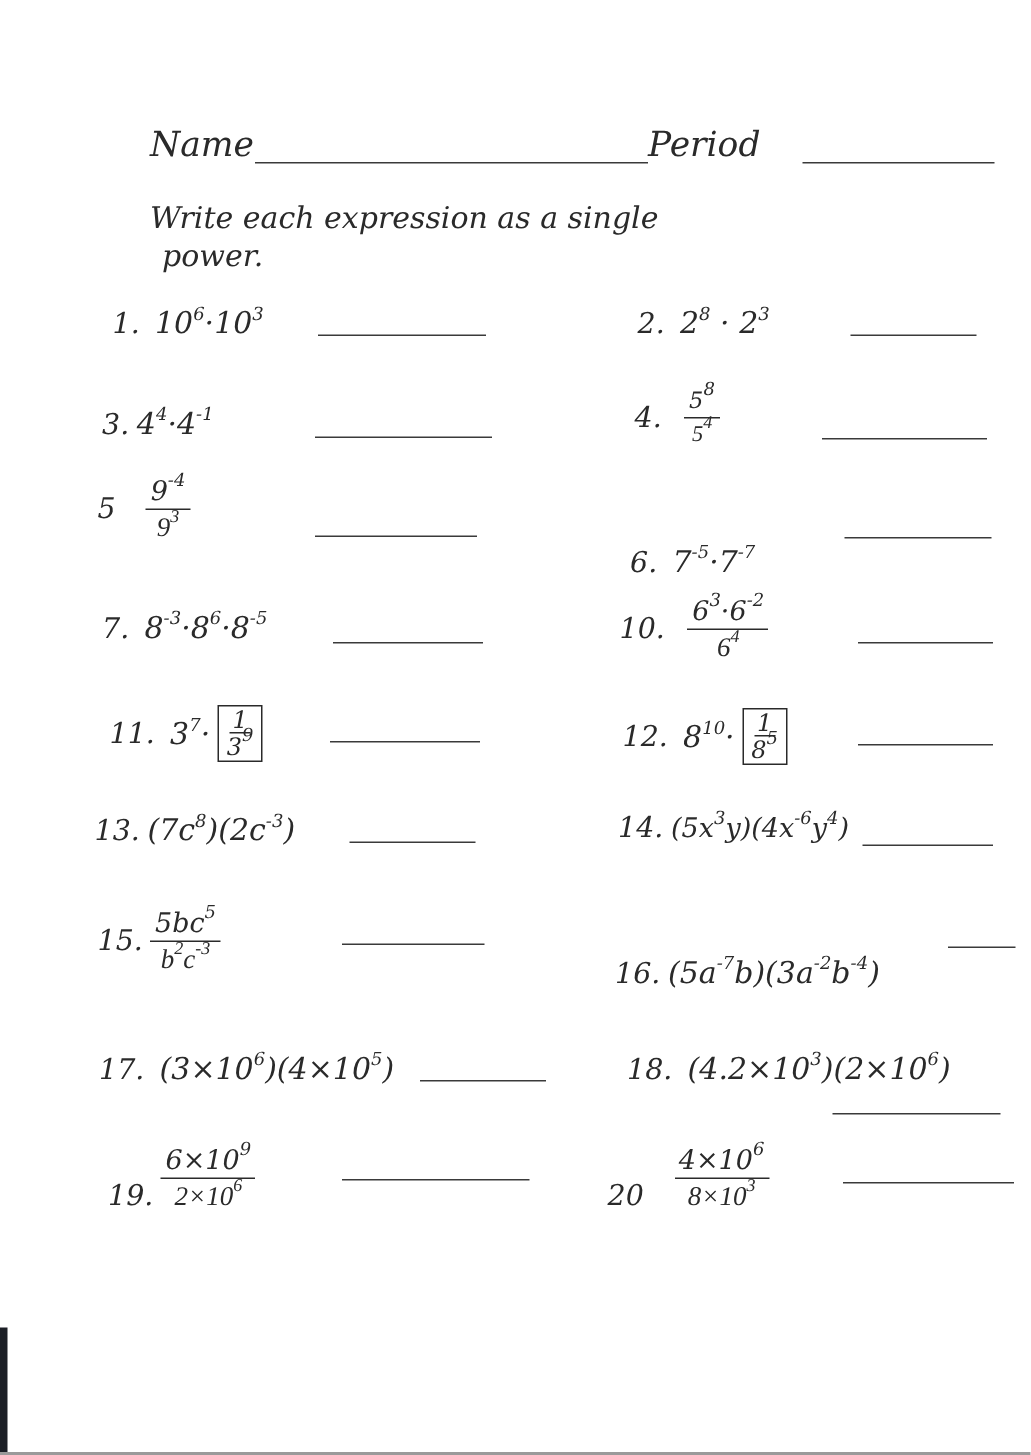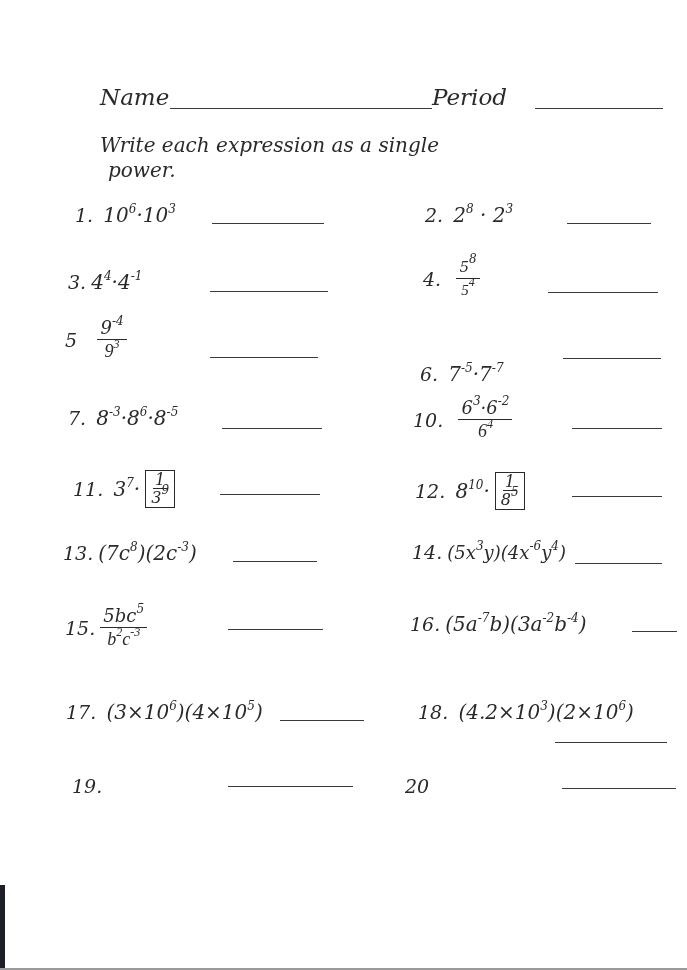--- a/index.html
+++ b/index.html
@@ -129,39 +129,47 @@
 
 <div class="abs hand" style="left:65px; top:606px;">
   <span class="num" style="vertical-align:middle;text-align:right;">15.</span>
   <span class="frac">
       <span class="top"><span>5bc</span><sup>5</sup></span>
       <span class="bot"><span>b</span><sup>2</sup><span>c</span><sup>-3</sup></span>
     </span>
 </div>
 <div class="line" style="left:228px; top:629px; width:95px;"></div>
 
-<div class="abs hand" style="left:410px; top:612px;">
+<div class="abs hand" style="left:410px; top:636px;">
   <span class="num">16.</span>
   <span class="expr"><span>(5a</span><sup>-7</sup><span>b)</span><span>(3a</span><sup>-2</sup><span>b</span><sup>-4</sup><span>)</span></span>
 </div>
 <div class="line" style="left:632px; top:631px; width:45px;"></div>
 
 <div class="abs hand" style="left:66px; top:700px;">
   <span class="num">17.</span>&nbsp;
   <span class="expr"><span>(3×10</span><sup>6</sup><span>)</span><span>(4×10</span><sup>5</sup><span>)</span></span>
 </div>
 <div class="line" style="left:280px; top:720px; width:84px;"></div>
 
 <div class="abs hand" style="left:418px; top:700px;">
   <span class="num">18.</span>&nbsp;
   <span class="expr"><span>(4.2×10</span><sup>3</sup><span>)</span><span>(2×10</span><sup>6</sup><span>)</span></span>
 </div>
 <div class="line" style="left:555px; top:742px; width:112px;"></div>
 
 <div class="abs hand" style="left:72px; top:764px;">
   <span class="num" style="vertical-align:-14px;">19.</span>
+  <span class="frac">
+      <span class="top"><span>6×10</span><sup>9</sup></span>
+      <span class="bot"><span>2×10</span><sup>6</sup></span>
+    </span>
 </div>
 <div class="line" style="left:228px; top:786px; width:125px;"></div>
 
 <div class="abs hand" style="left:405px; top:764px;">
   <span class="num" style="vertical-align:-14px;">20</span>&nbsp;&nbsp;&nbsp;
+  <span class="frac">
+      <span class="top"><span>4×10</span><sup>6</sup></span>
+      <span class="bot"><span>8×10</span><sup>3</sup></span>
+    </span>
 </div>
 <div class="line" style="left:562px; top:788px; width:114px;"></div>
 
 </body></html>

